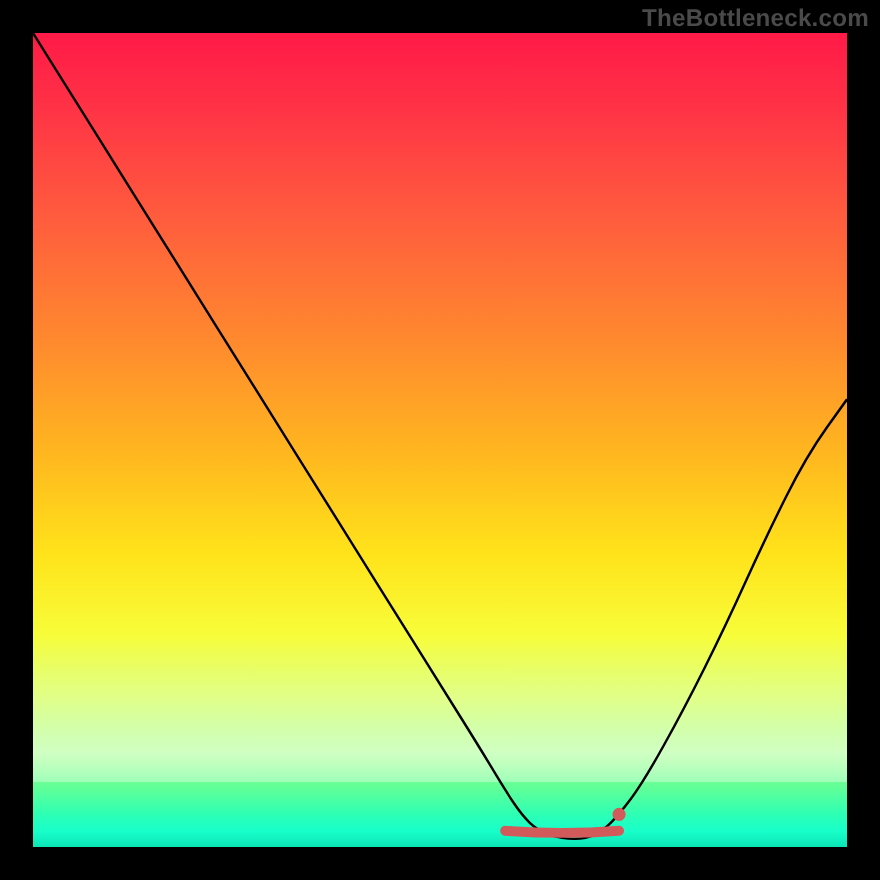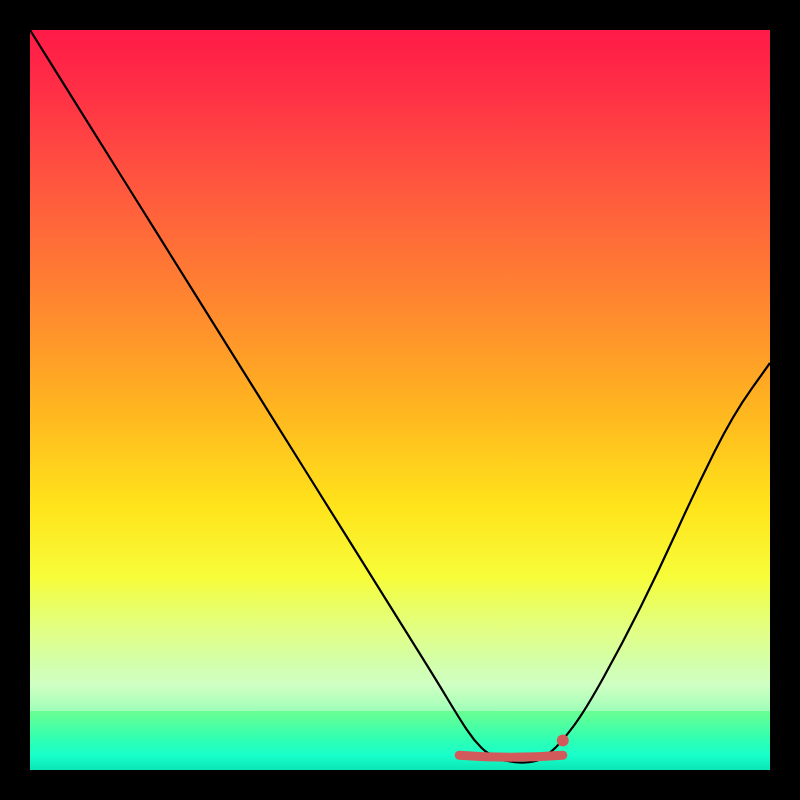--- a/index.html
+++ b/index.html
@@ -90,20 +90,21 @@
   }
   .marker-dot {
     fill: #d35a5a;
   }
 </style>
 </head>
 <body>
 
 <div class="frame">
 
+  <div class="watermark">TheBottleneck.com</div>
 
   <div class="plot-area">
     <div class="gradient-bg"></div>
     <div class="pale-band"></div>
 
     <svg class="curve-svg" viewBox="0 0 740 740" preserveAspectRatio="none">
       <path id="curvePath" class="curve-path" d="M 0.0 0.0 Q 0.0 0.0 18.5 29.6 Q 37.0 59.2 55.5 88.8 Q 74.0 118.4 92.5 148.0 Q 111.0 177.6 129.5 207.2 Q 148.0 236.8 166.5 266.4 Q 185.0 296.0 203.5 325.6 Q 222.0 355.2 240.5 384.8 Q 259.0 414.4 277.5 444.0 Q 296.0 473.6 314.5 503.2 Q 333.0 532.8 351.5 562.4 Q 370.0 592.0 388.5 621.6 Q 407.0 651.2 418.1 669.7 Q 429.2 688.2 436.6 699.3 Q 444.0 710.4 451.4 717.8 Q 458.8 725.2 469.9 728.9 Q 481.0 732.6 492.1 732.6 Q 503.2 732.6 510.6 728.9 Q 518.0 725.2 525.4 717.8 Q 532.8 710.4 543.9 695.6 Q 555.0 680.8 573.5 647.5 Q 592.0 614.2 610.5 577.2 Q 629.0 540.2 647.5 499.5 Q 666.0 458.8 684.5 421.8 Q 703.0 384.8 721.5 358.9 L 740.0 333.0"></path>
       <path id="markerPath" class="marker-path" d="M 429.2 725.2 Q 481.0 729.2 532.8 725.2"></path>
       <circle id="markerDot" class="marker-dot" r="6" cx="532.8" cy="710.4"></circle>
     </svg>

